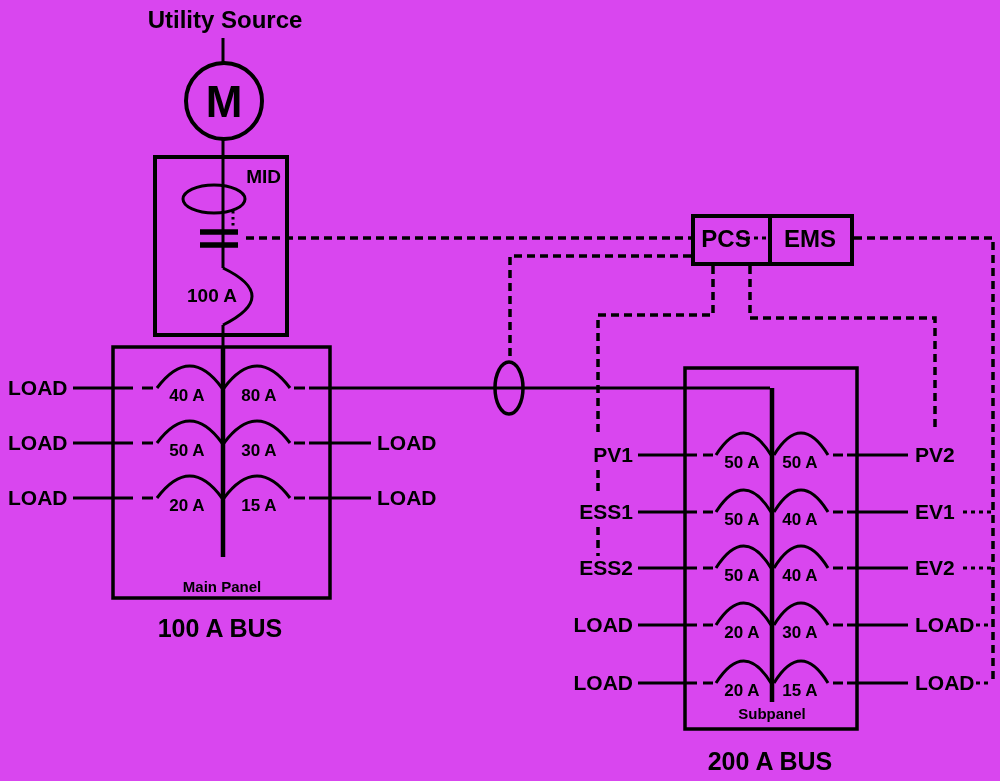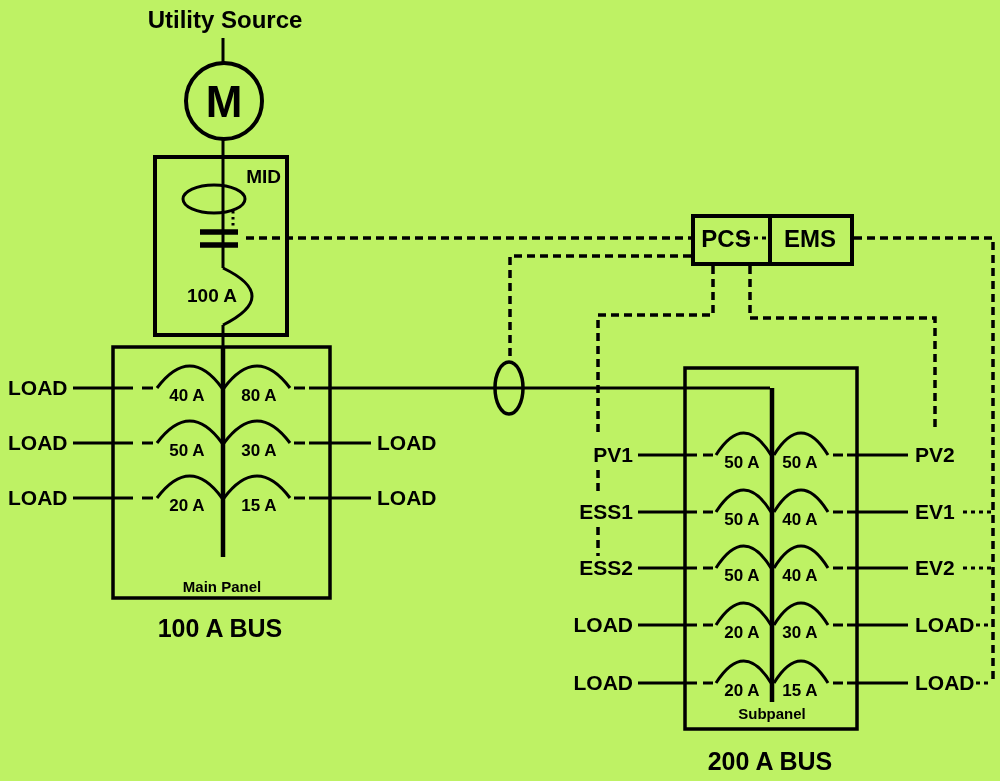--- a/index.html
+++ b/index.html
@@ -1,16 +1,16 @@
 <!DOCTYPE html>
 <html><head>
 <meta charset="utf-8">
 <style>
   html,body{margin:0;padding:0;background:#ffffff;}
-  .canvas{position:relative;width:1000px;height:781px;background:#bef264;overflow:hidden;
+  .canvas{position:relative;width:1000px;height:781px;background:#d946ef;overflow:hidden;
           font-family:"Liberation Sans",sans-serif;}
   svg text{fill:#000;font-family:"Liberation Sans",sans-serif;font-weight:700;}
   .wire{stroke:#000;stroke-width:3;fill:none;}
   .wire-thick{stroke:#000;stroke-width:4.5;fill:none;}
   .box{stroke:#000;stroke-width:3.5;fill:none;}
   .box-heavy{stroke:#000;stroke-width:4;fill:none;}
   .arc{stroke:#000;stroke-width:3;fill:none;}
   .comm{stroke:#000;stroke-width:3.5;fill:none;stroke-dasharray:8 5;}
   .comm-fine{stroke:#000;stroke-width:3;fill:none;stroke-dasharray:4 4;}
   .dot{stroke:#000;stroke-width:3;fill:none;stroke-dasharray:2.5 3.5;}

